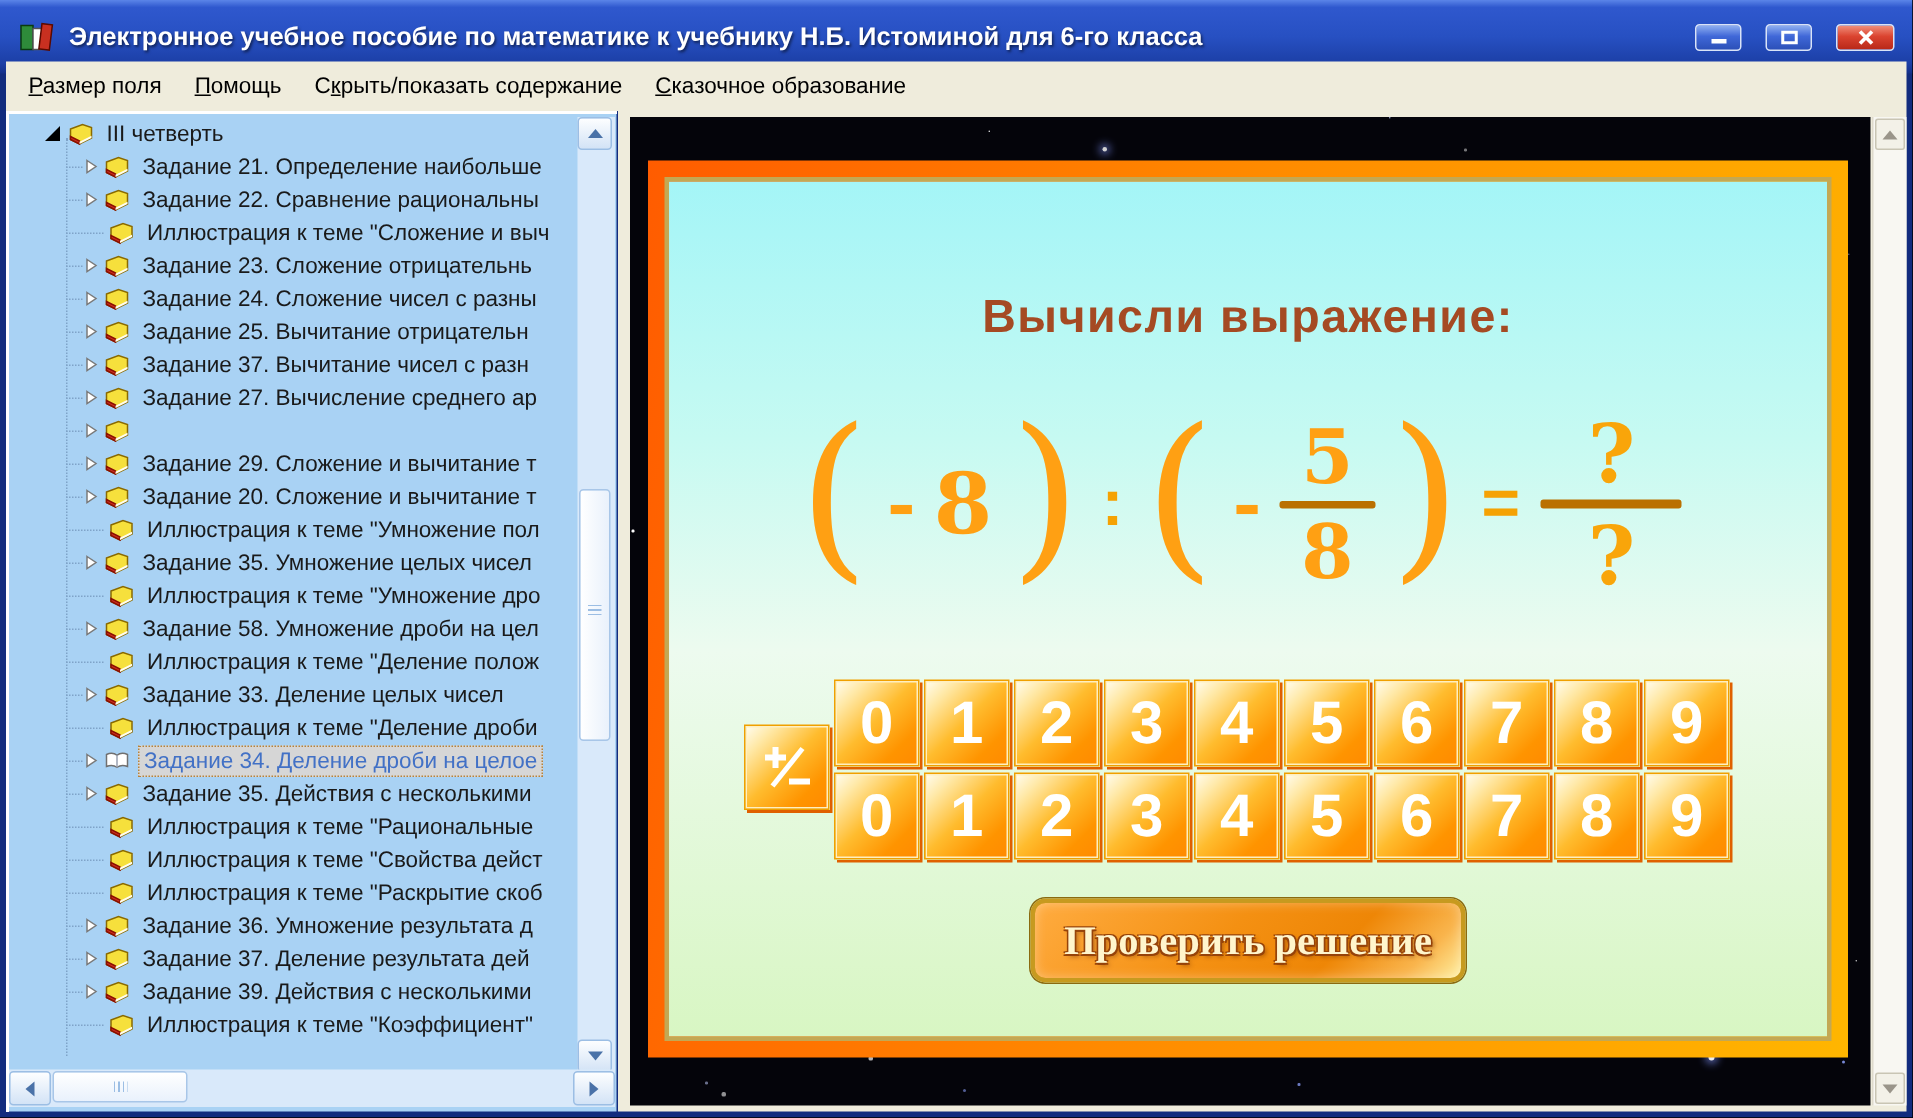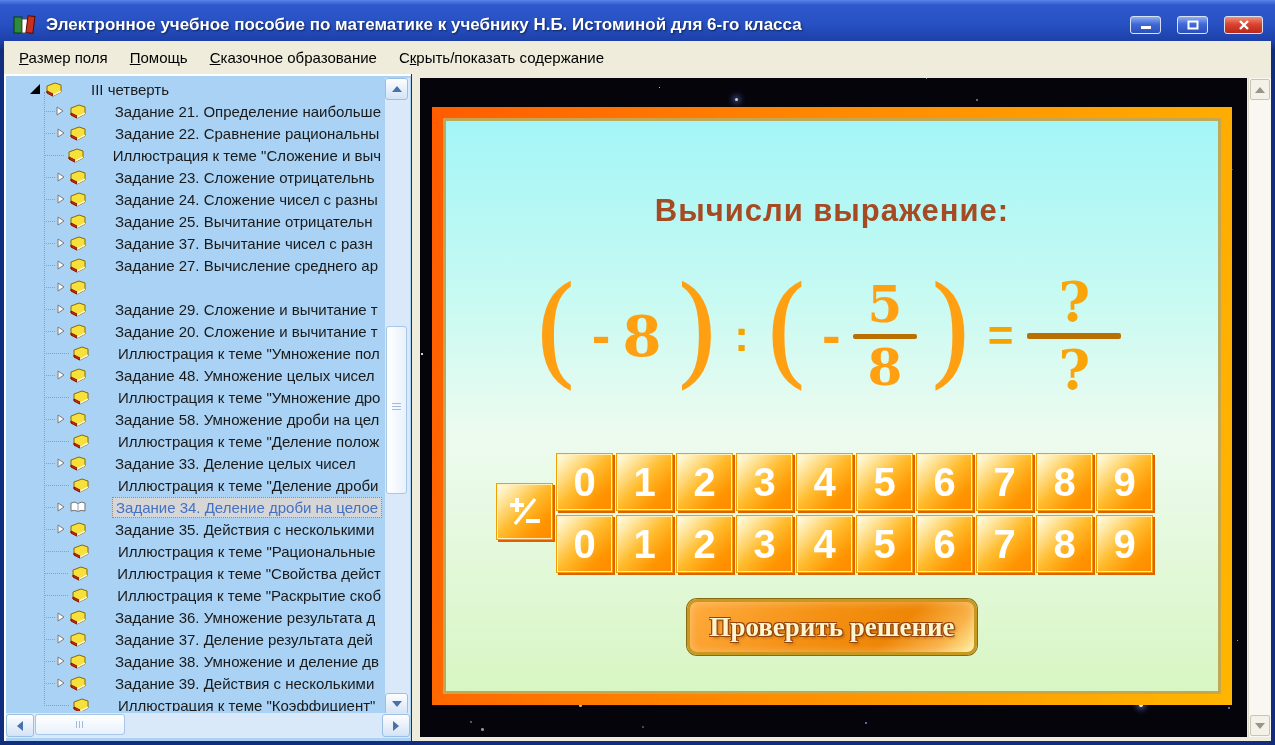--- a/index.html
+++ b/index.html
@@ -33,21 +33,21 @@
     font-size:15px;color:#1A1A1A;cursor:pointer;}
   .tree-row.root{padding-left:23px;}
   .tree-row.child{padding-left:37px;}
   .tri-root{width:0;height:0;border-left:10px solid transparent;border-bottom:10px solid #000;
     margin-right:5px;}
   .stub{border-top:1px dotted #7FA3C8;height:0;}
   .stub.short{width:11px;}
   .stub.long{width:25px;}
   .expander{width:11px;height:11px;display:flex;align-items:center;justify-content:center;margin-right:3px;}
   .book{width:18px;height:15px;margin-right:5px;flex:0 0 auto;}
-  .tree-label{padding:1px 3px;margin-left:20px;}
+  .tree-label{padding:1px 3px;}
   .tree-label.selected{background:#D6D6D6;color:#4271C6;border:1px dotted #B5823C;}
   
   .v-scroll{position:absolute;right:1px;top:4px;width:25px;height:637px;background:#D9E9FA;}
   .h-scroll{position:absolute;left:2px;bottom:3px;width:404px;height:25px;background:#D9E9FA;}
   .sc-btn{position:absolute;width:23px;height:22px;background:linear-gradient(180deg,#FDFEFF,#D3E3F6);
     border:1px solid #9CBEE4;border-radius:3px;box-sizing:border-box;
     display:flex;align-items:center;justify-content:center;cursor:pointer;}
   .h-scroll .sc-btn{width:28px;height:23px;}
   .arr{width:0;height:0;}
   .arr.up{border-left:5px solid transparent;border-right:5px solid transparent;border-bottom:6px solid #4A72A8;}
@@ -138,22 +138,22 @@
         <svg width="12" height="10">
             <path d="M2 1 L10 9 M10 1 L2 9" stroke="#fff" stroke-width="2.4"></path>
           </svg>
       </div>
     </div>
   </div>
 
   <div class="menubar" id="menubar">
       <div class="menu-item"><u>Р</u>азмер поля</div>
       <div class="menu-item"><u>П</u>омощь</div>
+      <div class="menu-item">С<u>к</u>рыть/показать содержание</div>
       <div class="menu-item"><u>С</u>казочное образование</div>
-      <div class="menu-item">С<u>к</u>рыть/показать содержание</div>
     </div>
 
   <div class="main">
 
     <div class="tree-panel">
       <div class="tree-list" id="tree-list">
           <div class="tree-row root">
             <span class="tri-root"></span>
             <svg class="book" viewBox="0 0 18 15">
               <path d="M2 4 L10 1 L16 3 L16 10 L8 14 L2 11 Z" fill="#F6E03C" stroke="#8A6A00"></path>
@@ -324,21 +324,21 @@
             <span class="expander">
               <svg width="10" height="10" viewBox="0 0 10 10">
                 <path d="M2 1 L8 5 L2 9 Z" fill="#FFFFFF" stroke="#7A7A7A"></path>
               </svg>
             </span>
             <svg class="book" viewBox="0 0 18 15">
               <path d="M2 4 L10 1 L16 3 L16 10 L8 14 L2 11 Z" fill="#F6E03C" stroke="#8A6A00"></path>
               <path d="M2 11 L8 14 L8 12 L2 9 Z" fill="#D03020" stroke="#8A1000"></path>
               <path d="M8 14 L16 10 L16 8.5 L8 12.5 Z" fill="#FFFDF0"></path>
             </svg>
-            <span class="tree-label">Задание 48. Умножение целых чисел</span>
+            <span class="tree-label">Задание 35. Умножение целых чисел</span>
           </div>
           <div class="tree-row child">
             <span class="stub long" style="margin-right:3px;"></span>
             <svg class="book" viewBox="0 0 18 15">
               <path d="M2 4 L10 1 L16 3 L16 10 L8 14 L2 11 Z" fill="#F6E03C" stroke="#8A6A00"></path>
               <path d="M2 11 L8 14 L8 12 L2 9 Z" fill="#D03020" stroke="#8A1000"></path>
               <path d="M8 14 L16 10 L16 8.5 L8 12.5 Z" fill="#FFFDF0"></path>
             </svg>
             <span class="tree-label">Иллюстрация к теме "Умножение дро</span>
           </div>
@@ -462,34 +462,20 @@
               <svg width="10" height="10" viewBox="0 0 10 10">
                 <path d="M2 1 L8 5 L2 9 Z" fill="#FFFFFF" stroke="#7A7A7A"></path>
               </svg>
             </span>
             <svg class="book" viewBox="0 0 18 15">
               <path d="M2 4 L10 1 L16 3 L16 10 L8 14 L2 11 Z" fill="#F6E03C" stroke="#8A6A00"></path>
               <path d="M2 11 L8 14 L8 12 L2 9 Z" fill="#D03020" stroke="#8A1000"></path>
               <path d="M8 14 L16 10 L16 8.5 L8 12.5 Z" fill="#FFFDF0"></path>
             </svg>
             <span class="tree-label">Задание 37. Деление результата дей</span>
-          </div>
-          <div class="tree-row child">
-            <span class="stub short"></span>
-            <span class="expander">
-              <svg width="10" height="10" viewBox="0 0 10 10">
-                <path d="M2 1 L8 5 L2 9 Z" fill="#FFFFFF" stroke="#7A7A7A"></path>
-              </svg>
-            </span>
-            <svg class="book" viewBox="0 0 18 15">
-              <path d="M2 4 L10 1 L16 3 L16 10 L8 14 L2 11 Z" fill="#F6E03C" stroke="#8A6A00"></path>
-              <path d="M2 11 L8 14 L8 12 L2 9 Z" fill="#D03020" stroke="#8A1000"></path>
-              <path d="M8 14 L16 10 L16 8.5 L8 12.5 Z" fill="#FFFDF0"></path>
-            </svg>
-            <span class="tree-label">Задание 38. Умножение и деление дв</span>
           </div>
           <div class="tree-row child">
             <span class="stub short"></span>
             <span class="expander">
               <svg width="10" height="10" viewBox="0 0 10 10">
                 <path d="M2 1 L8 5 L2 9 Z" fill="#FFFFFF" stroke="#7A7A7A"></path>
               </svg>
             </span>
             <svg class="book" viewBox="0 0 18 15">
               <path d="M2 4 L10 1 L16 3 L16 10 L8 14 L2 11 Z" fill="#F6E03C" stroke="#8A6A00"></path>

